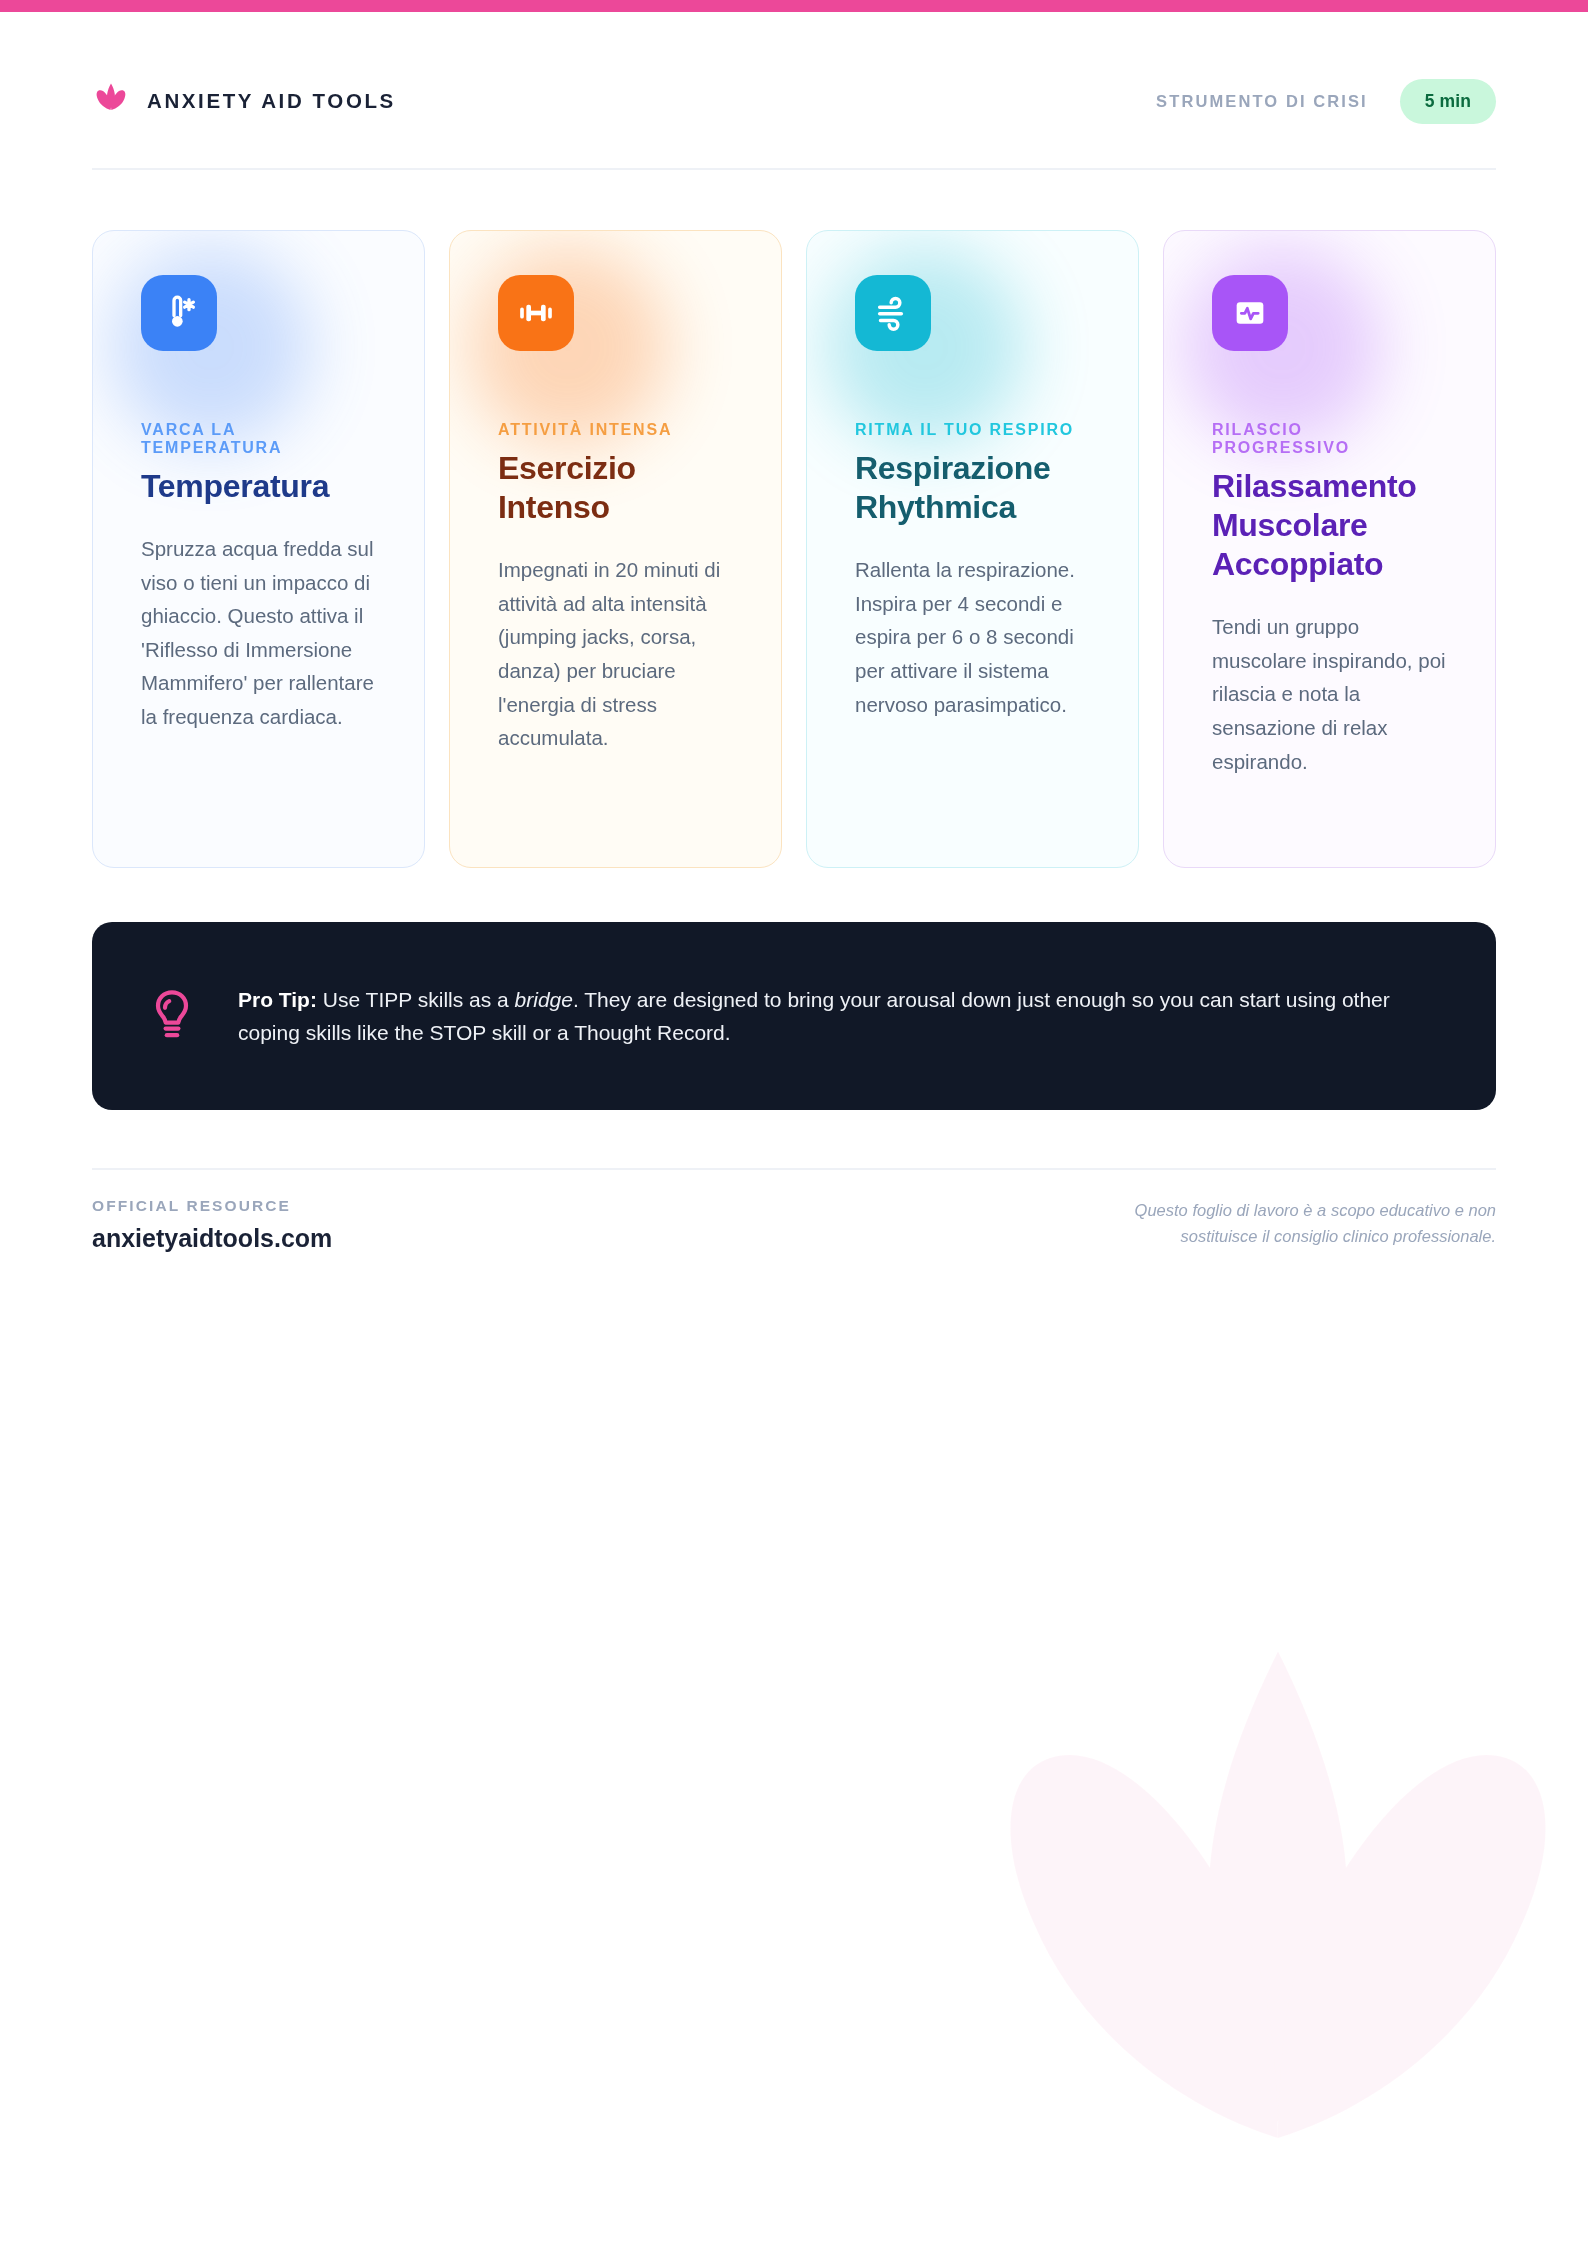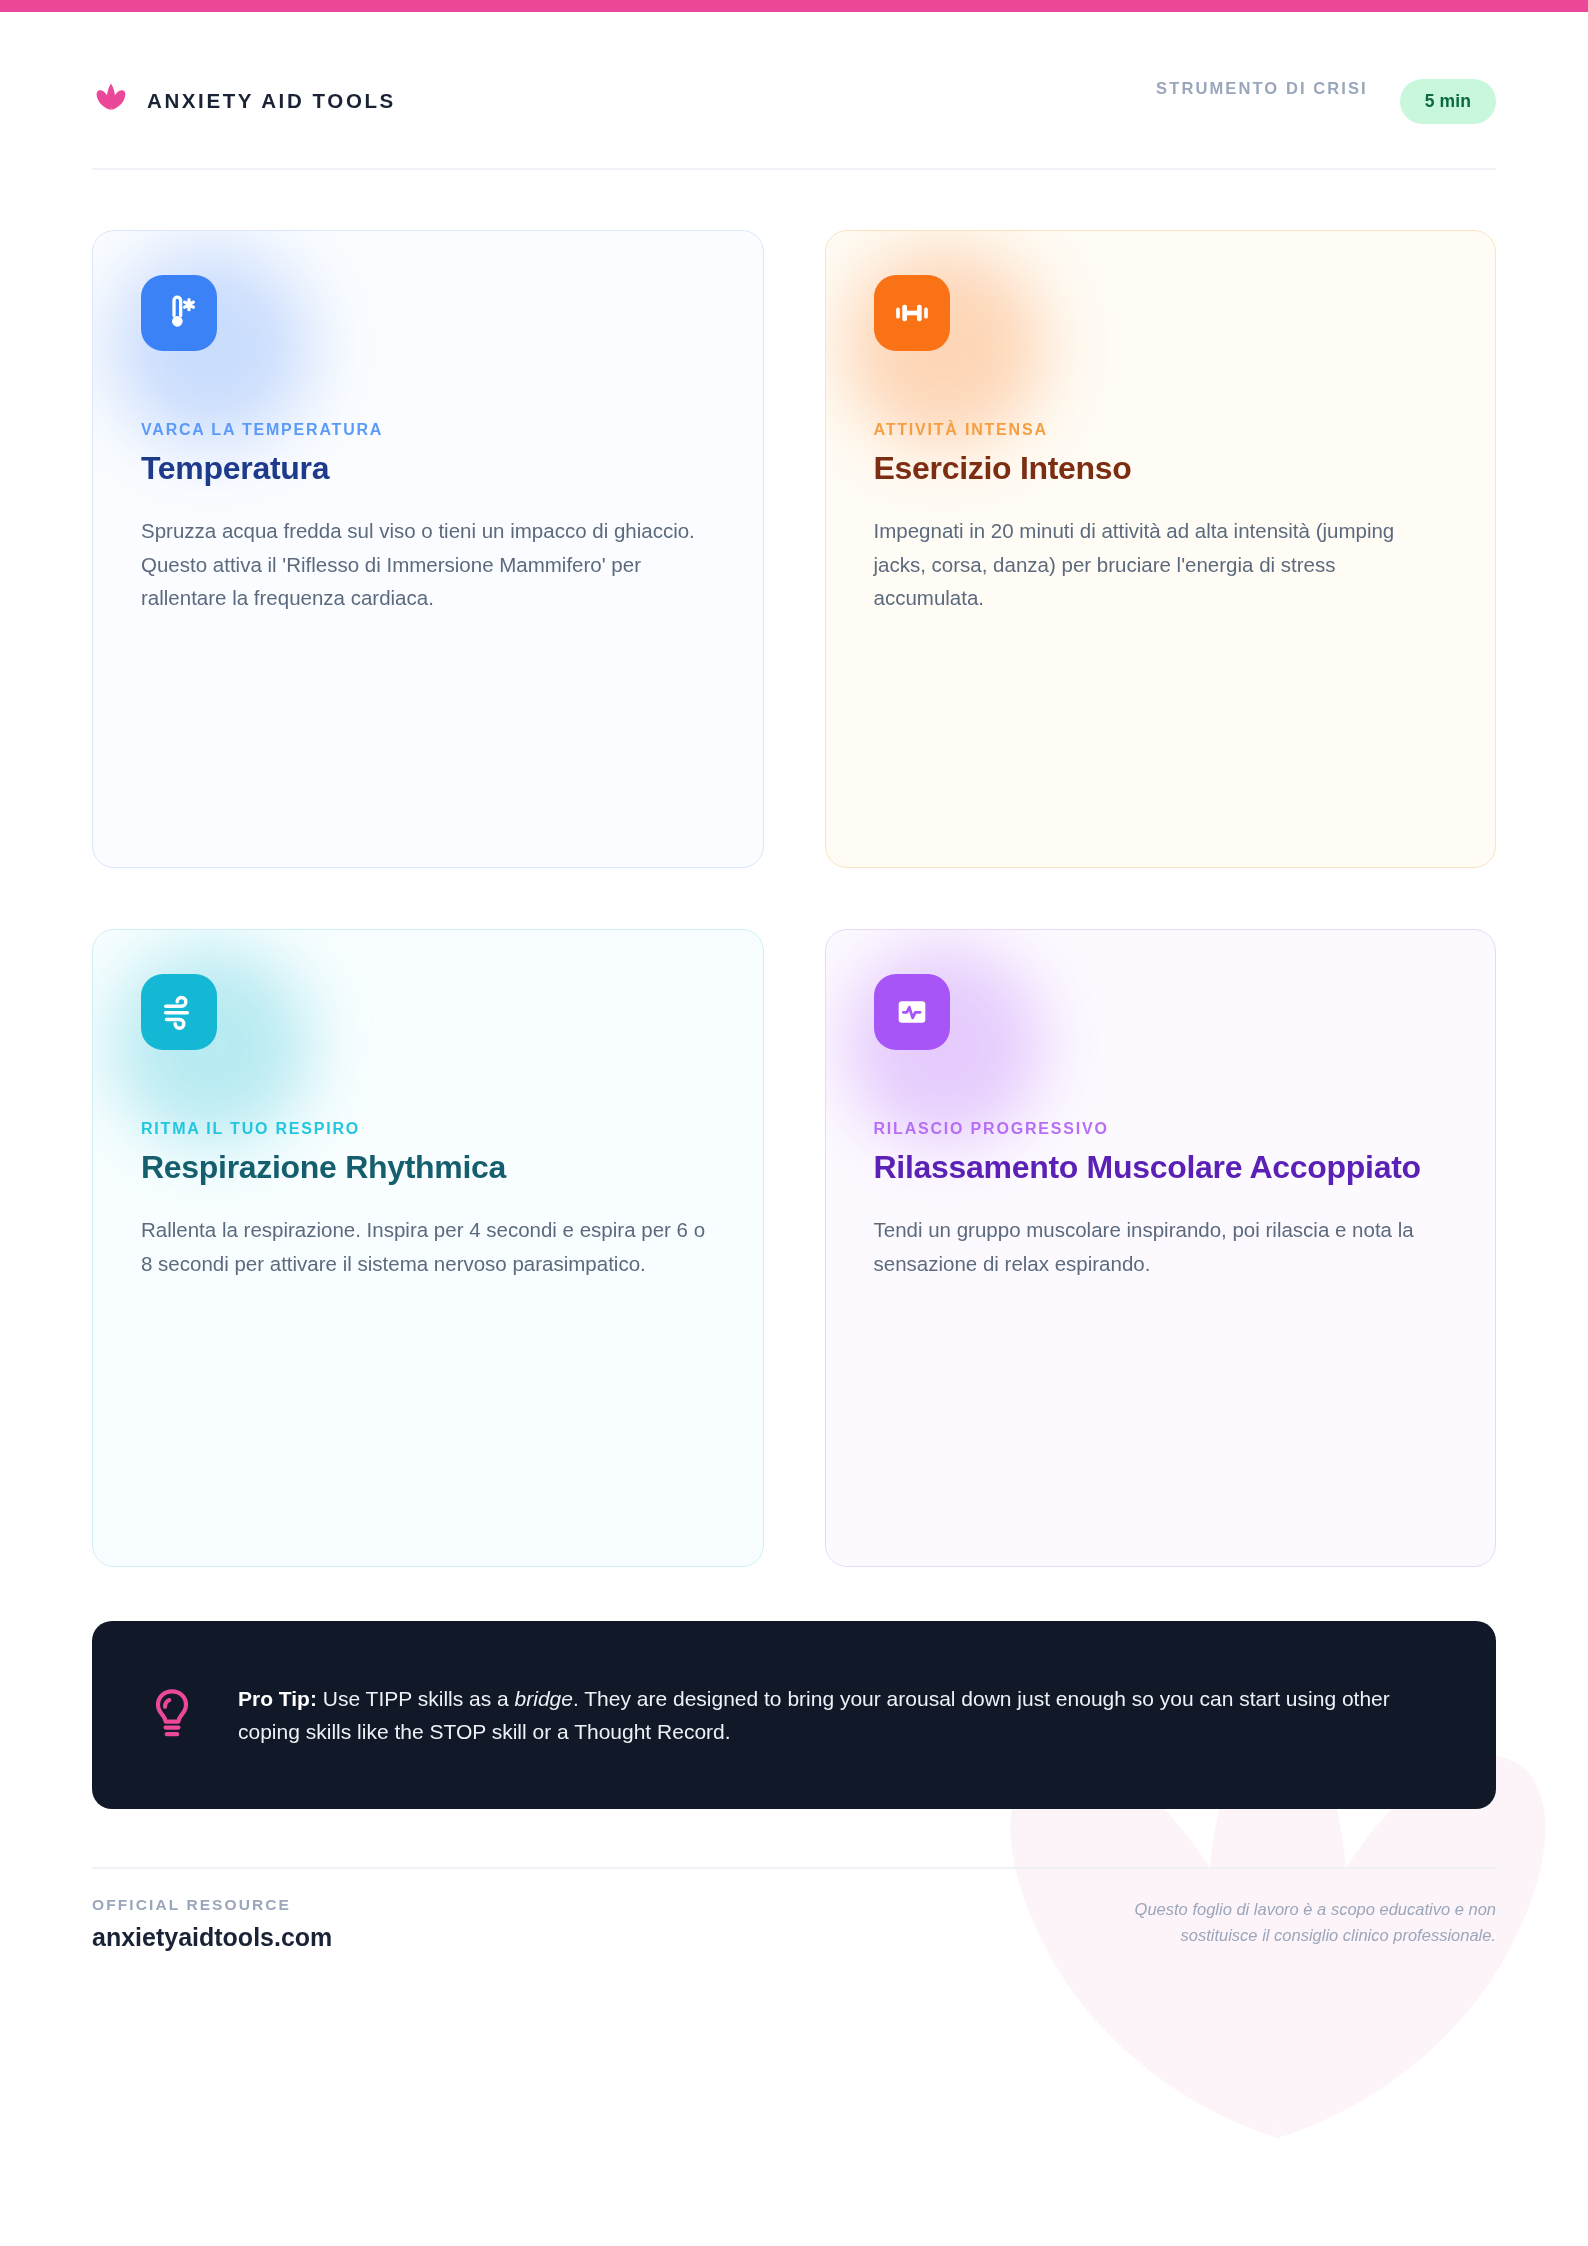--- a/index.html
+++ b/index.html
@@ -62,21 +62,21 @@
   }
   .brand-mark { width: 38px; height: 38px; display: block; }
   .brand-name {
     font-size: 20.5px;
     font-weight: 700;
     letter-spacing: 2.6px;
     color: #1a2236;
   }
   .header-right {
     display: flex;
-    align-items: flex-start;
+    align-items: center;
     gap: 32px;
   }
   .header-kicker {
     font-size: 16.5px;
     font-weight: 700;
     letter-spacing: 2.1px;
     color: #9aa6bb;
   }
   .time-badge {
     background: #c9f7dc;
@@ -108,22 +108,22 @@
     font-size: 21.5px;
     line-height: 1.62;
     color: #566377;
     max-width: 1408px;
   }
 
   
   .grid {
     margin-top: 60px;
     display: grid;
-    grid-template-columns: 1fr 1fr;
-    gap: 61px;
+    grid-template-columns: 1fr 1fr 1fr 1fr;
+    gap: 24px;
   }
 
   .card {
     position: relative;
     border-radius: 22px;
     border: 1.5px solid #e6ebf3;
     padding: 44px 48px 54px 48px;
     min-height: 638px;
     overflow: hidden;
   }

